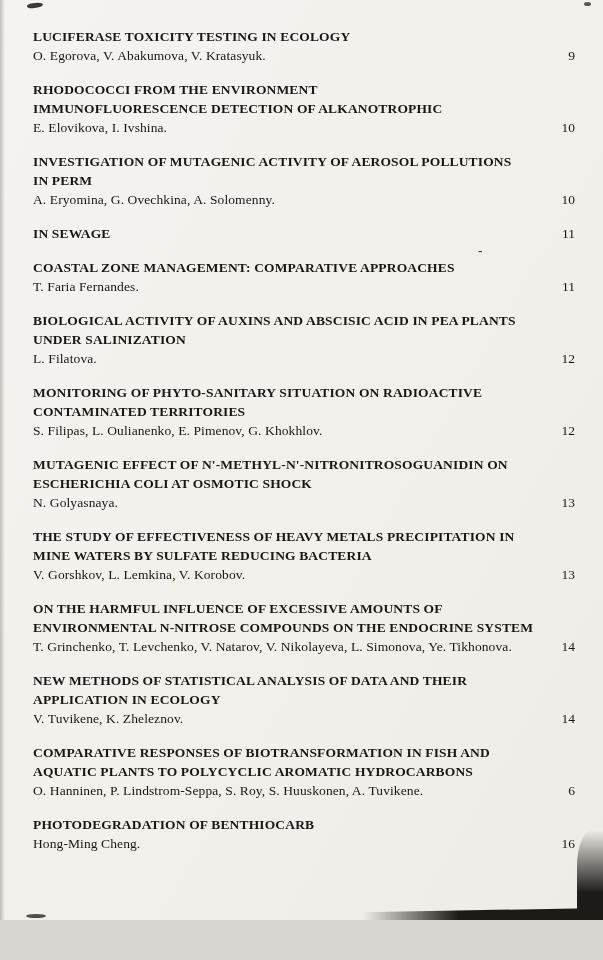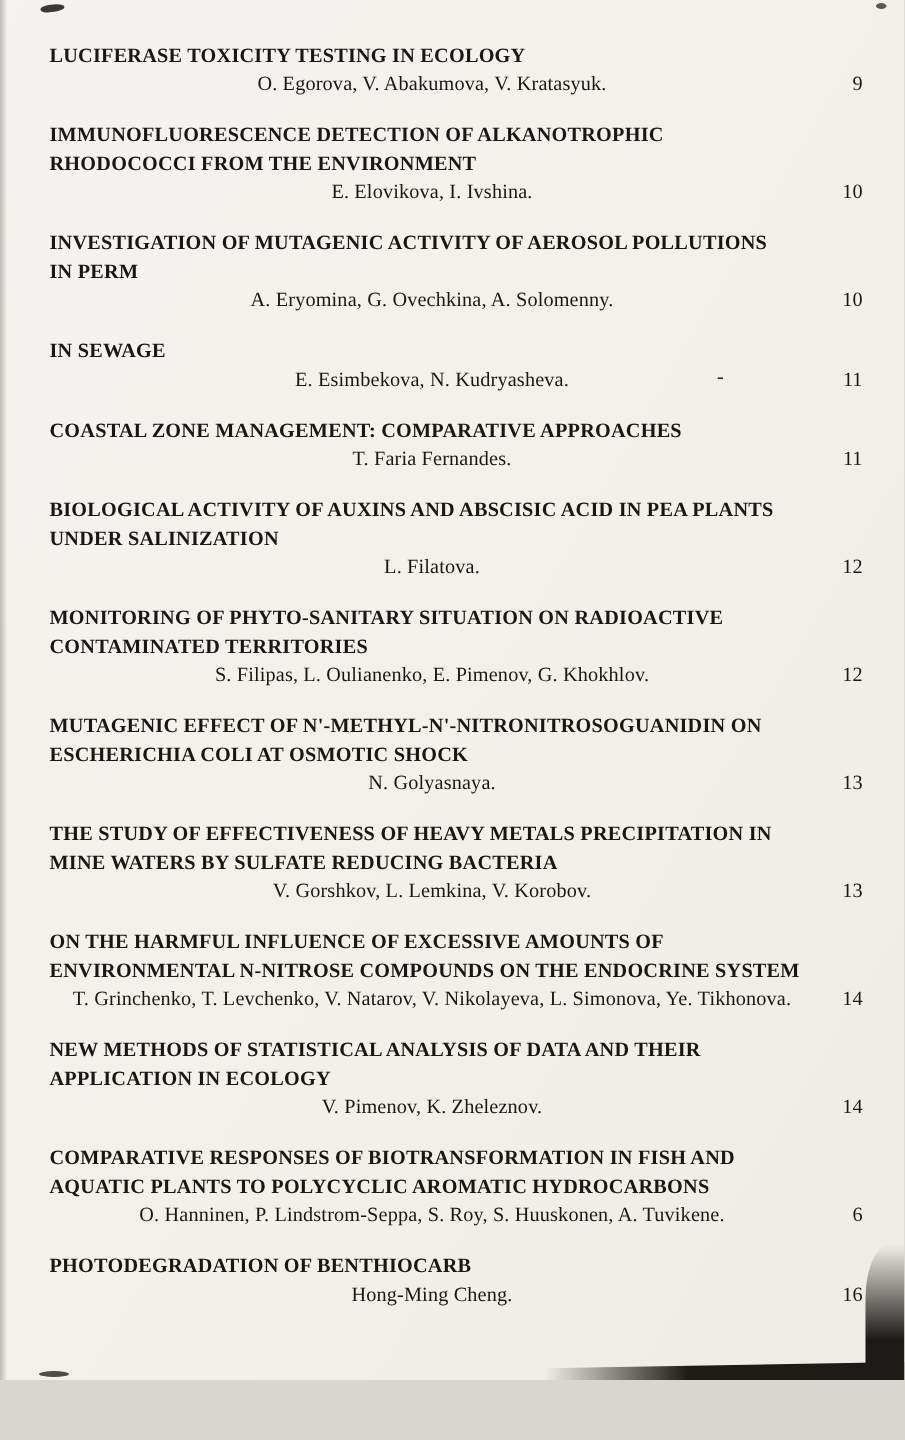--- a/index.html
+++ b/index.html
@@ -37,21 +37,20 @@
     font-size: 13.5px;
     line-height: 19px;
     letter-spacing: 0.15px;
     white-space: nowrap;
   }
   .authors {
     font-size: 13.5px;
     line-height: 19px;
     letter-spacing: 0.1px;
     white-space: nowrap;
-    text-align: center;
   }
   .pagenum {
     flex: 0 0 auto;
     font-size: 13.5px;
     line-height: 19px;
     text-align: right;
     min-width: 24px;
     padding-left: 8px;
   }
   
@@ -116,22 +115,22 @@
             <div class="title-line">LUCIFERASE TOXICITY TESTING IN ECOLOGY</div>
           </div>
       <div class="authors">O. Egorova, V. Abakumova, V. Kratasyuk.</div>
     </div>
     <div class="pagenum">9</div>
   </div>
 
   <div class="entry">
     <div class="entry-main">
       <div class="title">
+            <div class="title-line">RHODOCOCCI FROM THE ENVIRONMENT</div>
             <div class="title-line">IMMUNOFLUORESCENCE DETECTION OF ALKANOTROPHIC</div>
-            <div class="title-line">RHODOCOCCI FROM THE ENVIRONMENT</div>
           </div>
       <div class="authors">E. Elovikova, I. Ivshina.</div>
     </div>
     <div class="pagenum">10</div>
   </div>
 
   <div class="entry">
     <div class="entry-main">
       <div class="title">
             <div class="title-line">INVESTIGATION OF MUTAGENIC ACTIVITY OF AEROSOL POLLUTIONS</div>
@@ -140,21 +139,20 @@
       <div class="authors">A. Eryomina, G. Ovechkina, A. Solomenny.</div>
     </div>
     <div class="pagenum">10</div>
   </div>
 
   <div class="entry">
     <div class="entry-main">
       <div class="title">
             <div class="title-line">IN SEWAGE</div>
           </div>
-      <div class="authors">E. Esimbekova, N. Kudryasheva.</div>
     </div>
     <div class="pagenum">11</div>
   </div>
 
   <div class="entry">
     <div class="entry-main">
       <div class="title">
             <div class="title-line">COASTAL ZONE MANAGEMENT: COMPARATIVE APPROACHES</div>
           </div>
       <div class="authors">T. Faria Fernandes.</div>
@@ -216,21 +214,21 @@
     </div>
     <div class="pagenum">14</div>
   </div>
 
   <div class="entry">
     <div class="entry-main">
       <div class="title">
             <div class="title-line">NEW METHODS OF STATISTICAL ANALYSIS OF DATA AND THEIR</div>
             <div class="title-line">APPLICATION IN ECOLOGY</div>
           </div>
-      <div class="authors">V. Pimenov, K. Zheleznov.</div>
+      <div class="authors">V. Tuvikene, K. Zheleznov.</div>
     </div>
     <div class="pagenum">14</div>
   </div>
 
   <div class="entry">
     <div class="entry-main">
       <div class="title">
             <div class="title-line">COMPARATIVE RESPONSES OF BIOTRANSFORMATION IN FISH AND</div>
             <div class="title-line">AQUATIC PLANTS TO POLYCYCLIC AROMATIC HYDROCARBONS</div>
           </div>

